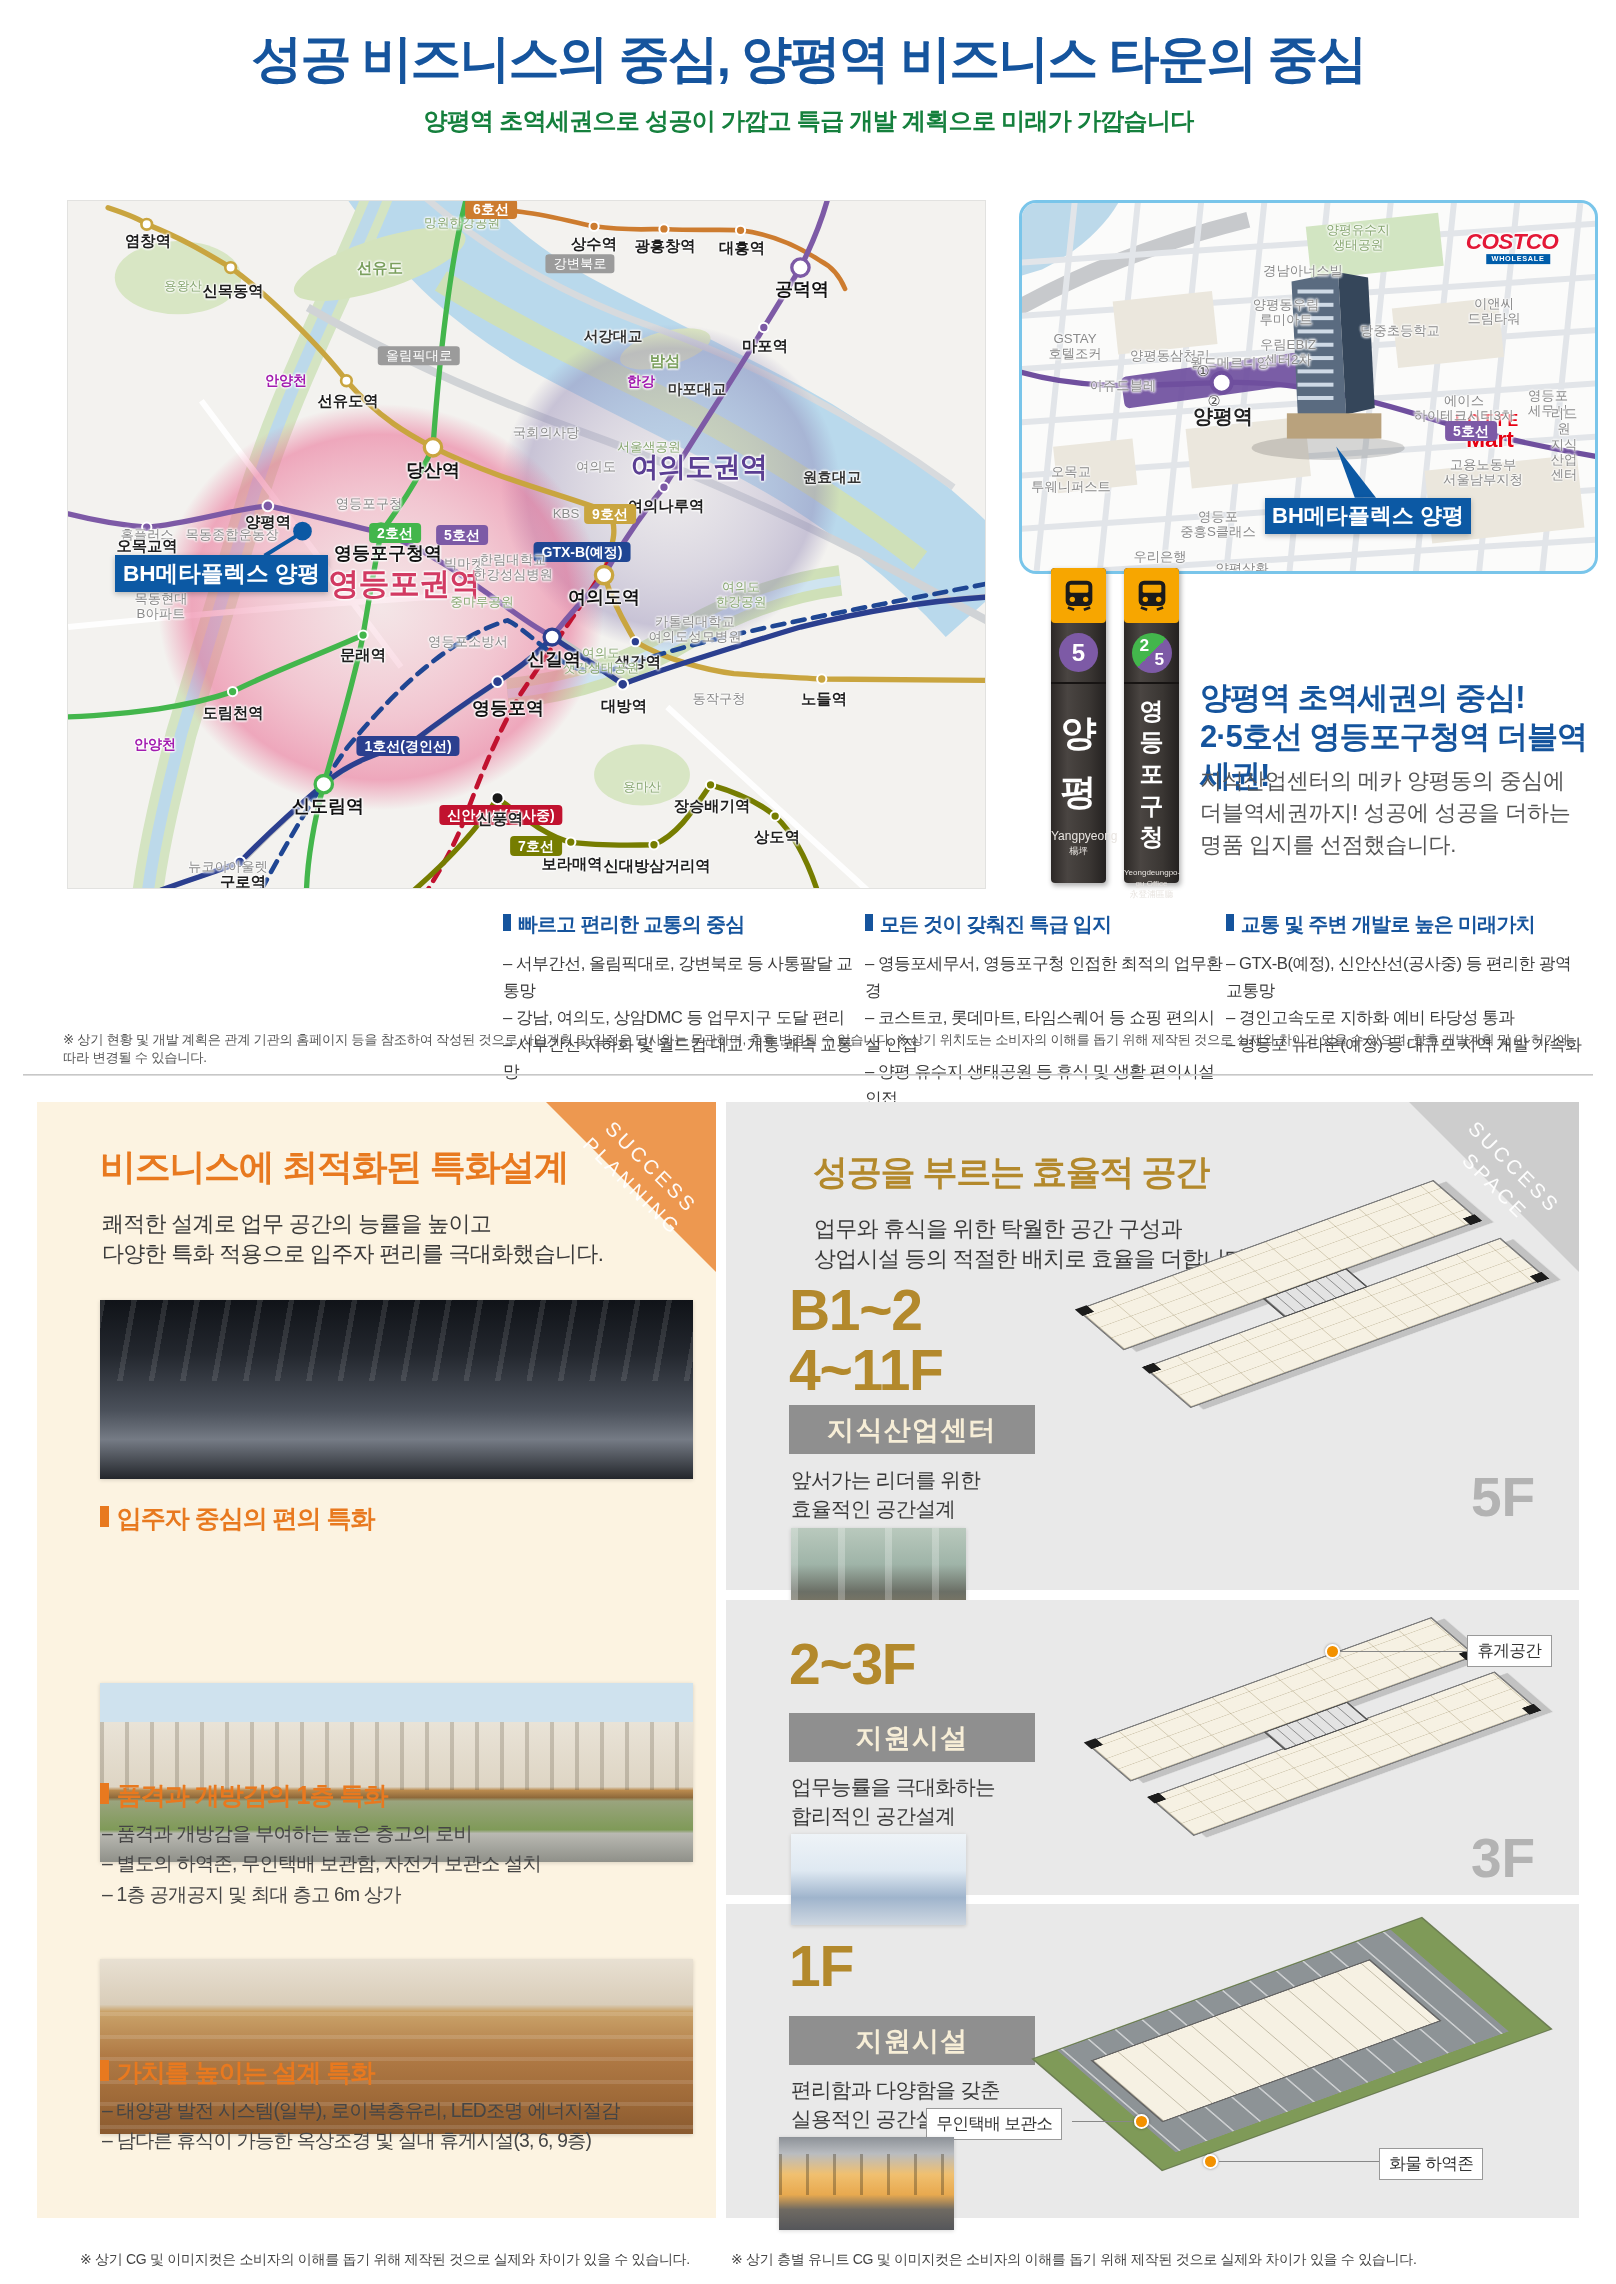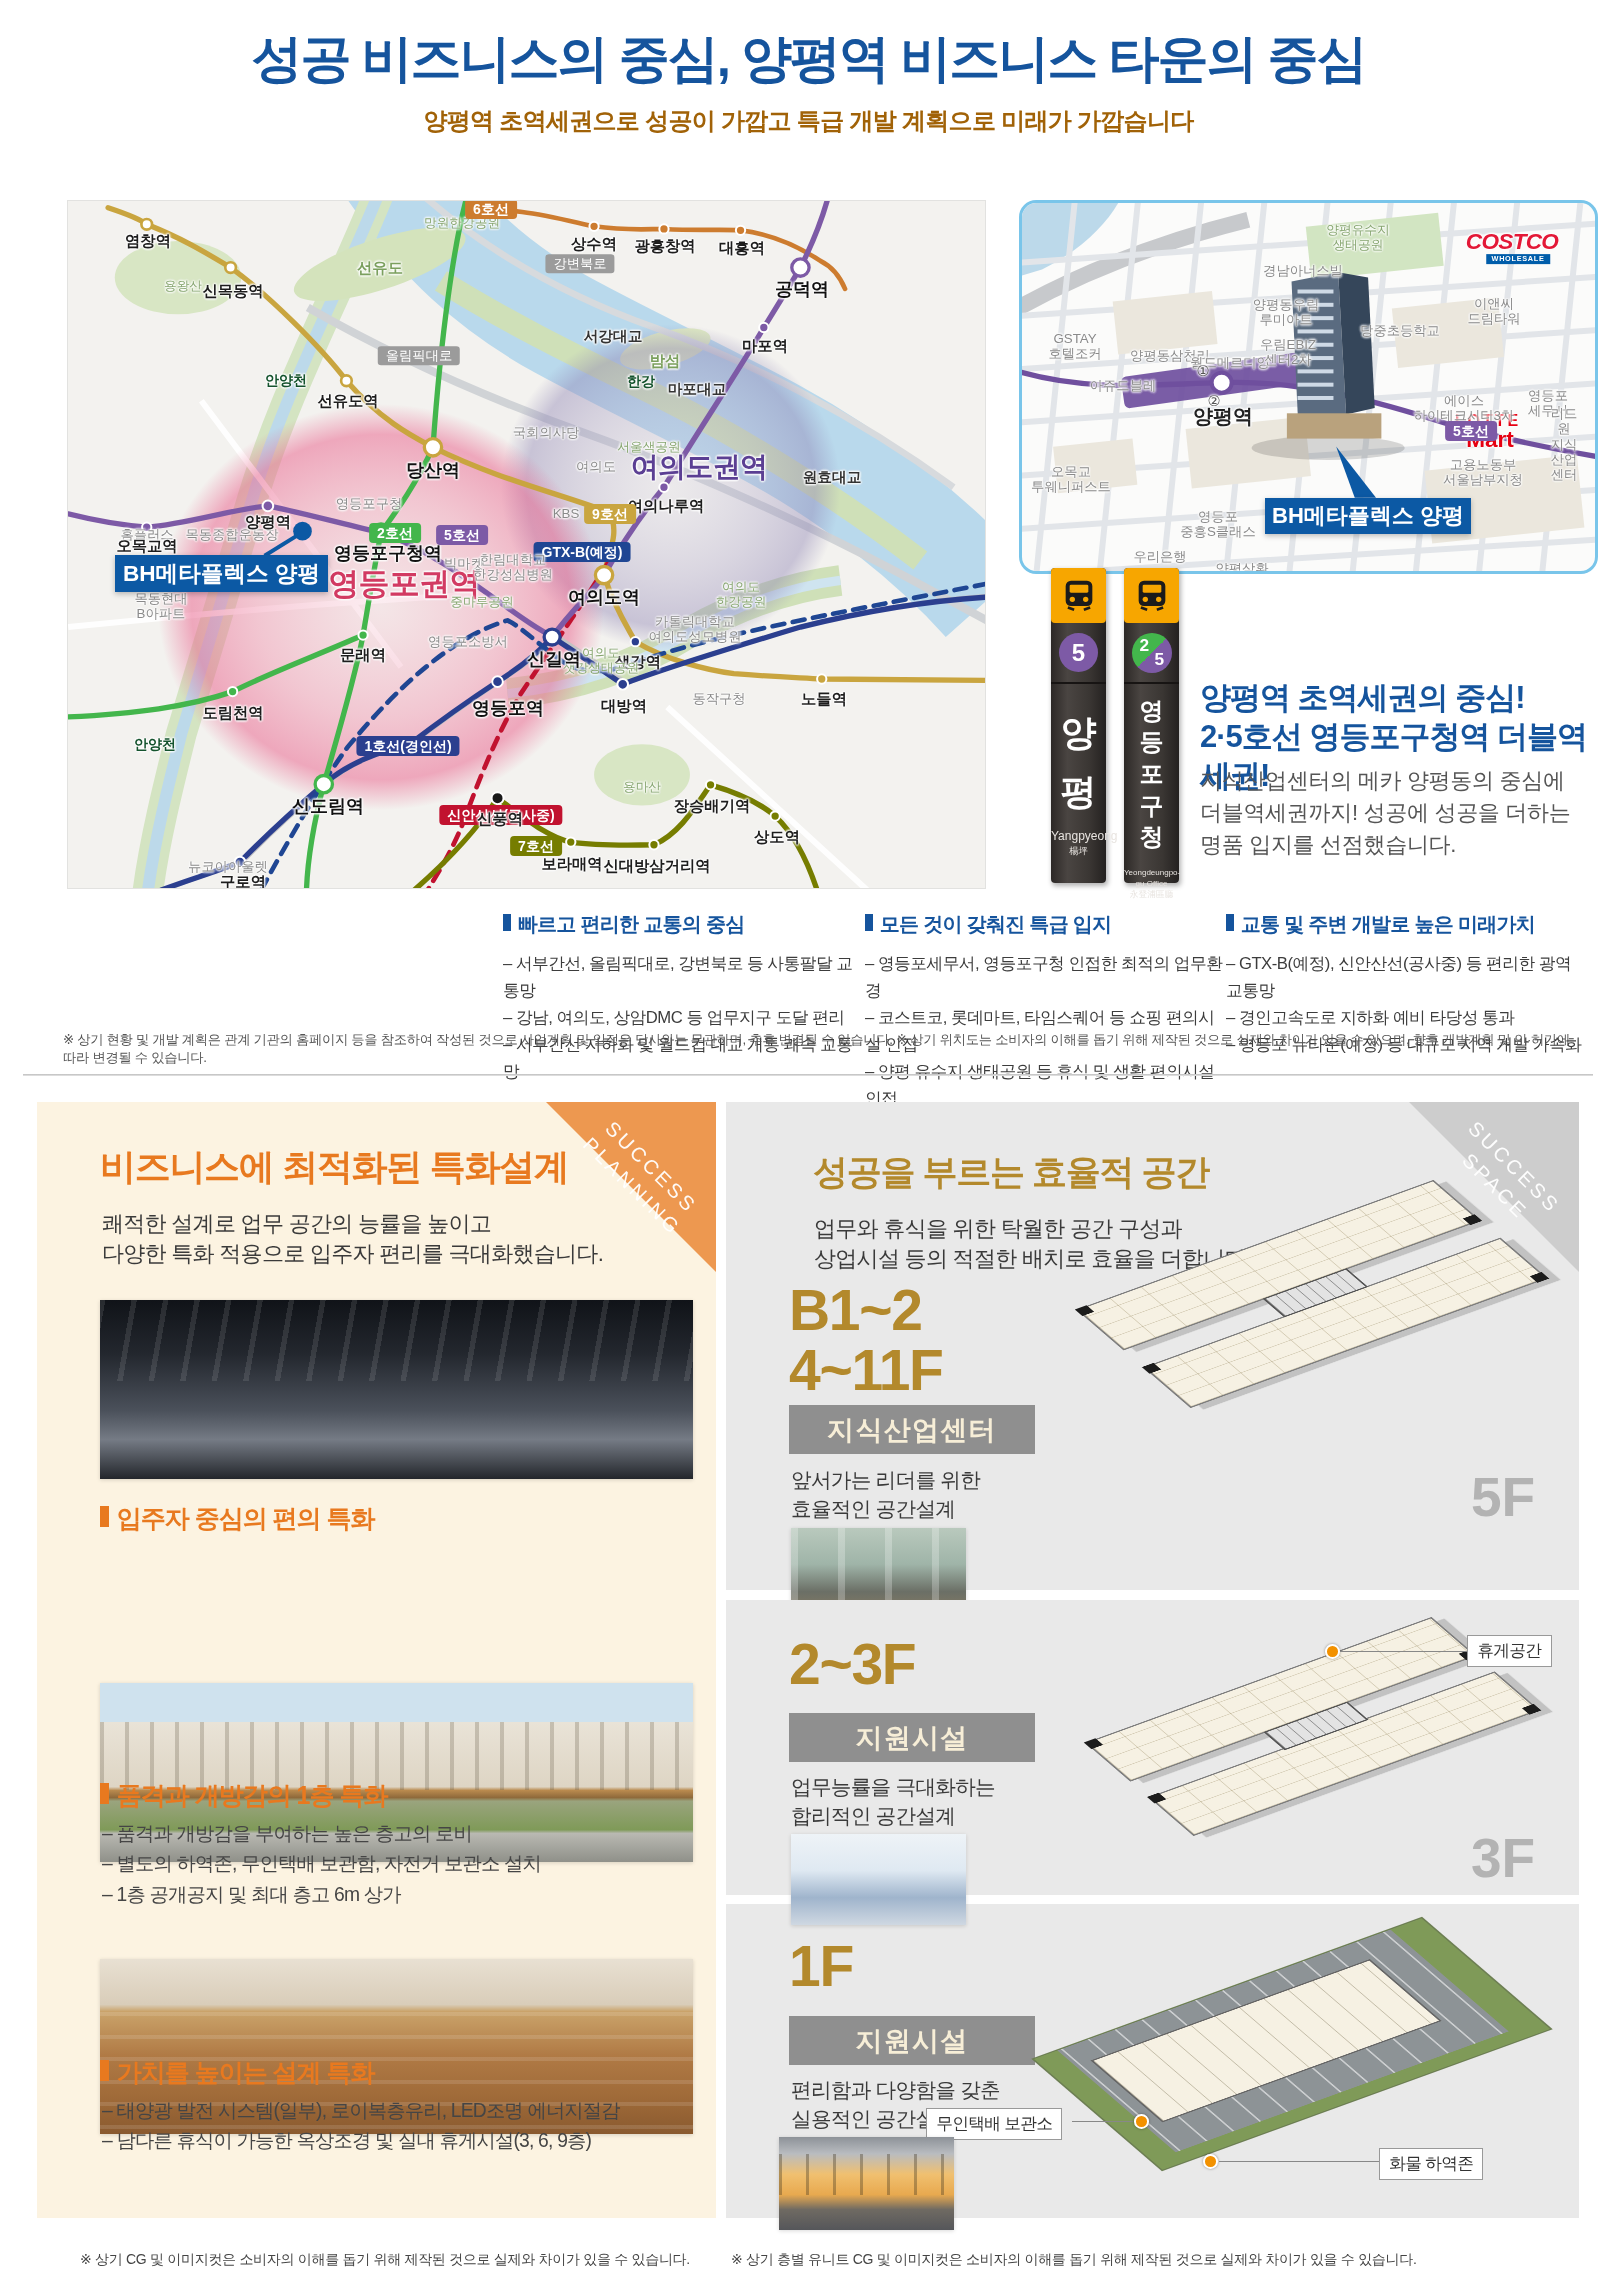--- a/index.html
+++ b/index.html
@@ -10,37 +10,37 @@
     --bh-blue:#0c59a4; --costco-red:#e31837; --lotte-red:#e60012;
   }
   *{box-sizing:border-box; margin:0; padding:0;}
   body{font-family:"Liberation Sans","DejaVu Sans",sans-serif; background:#fff;}
   .page{position:relative; width:1617px; height:2284px; background:#fff; overflow:hidden; outline:0.7px solid #d8d8d8;}
 
   
   .hd-title{position:absolute; left:0; top:25px; width:100%; text-align:center;
     font-size:51px; font-weight:900; color:var(--title-blue); letter-spacing:-2px;}
   .hd-sub{position:absolute; left:0; top:105px; width:100%; text-align:center;
-    font-size:24px; font-weight:700; color:#a16207; letter-spacing:-0.7px;}
+    font-size:24px; font-weight:700; color:#15803d; letter-spacing:-0.7px;}
 
   
   .map-left{position:absolute; left:67px; top:200px; width:919px; height:689px;
     background:#f3f2ef; overflow:hidden; border:0.7px solid #e2e2e0;}
   .map-right{position:absolute; left:1019px; top:200px; width:579px; height:374px;
     background:#fbfbfa; border:3.3px solid #79c5ea; border-radius:17.3px; overflow:hidden;}
   .map-svg{position:absolute; left:0; top:0;}
   .ml{position:absolute; transform:translate(-50%,-50%); white-space:pre-line; text-align:center; line-height:1.15;
       text-shadow:0 0 2.7px #fff,0 0 2.7px #fff,0 0 2.7px #fff,0 0 2.7px #fff,0 0 2.7px #fff; pointer-events:none;}
   .ml.st{font-size:15.3px; font-weight:700; color:#1d1d1d;}
   .ml.stL{font-size:18px; font-weight:800; color:#111;}
   .ml.br{font-size:14.7px; font-weight:700; color:#333;}
   .ml.pl{font-size:13.3px; color:#8a8a8a;}
   .ml.gr{font-size:12.7px; color:#86a56f;}
   .ml.gr2{font-size:15.3px; color:#7ba05e; font-weight:700;}
-  .ml.wa{font-size:14px; color:#14532d; font-weight:700;}
+  .ml.wa{font-size:14px; color:#a21caf; font-weight:700;}
   .ml.rb{font-size:13.3px; color:#fff; background:#9b9b9b; padding:2px 8px; border-radius:3.3px; text-shadow:none;}
   .ml.b1,.ml.b2,.ml.b5,.ml.b6,.ml.b7,.ml.b9,.ml.bgtx,.ml.bsin{
      font-size:14px; font-weight:700; color:#fff; padding:2px 8px; border-radius:4px; text-shadow:none;}
   .ml.b1{background:var(--line1);} .ml.b2{background:var(--line2);} .ml.b5{background:var(--line5);}
   .ml.b6{background:var(--line6);} .ml.b7{background:var(--line7);} .ml.b9{background:var(--line9);}
   .ml.bgtx{background:var(--gtxb);} .ml.bsin{background:var(--sinansan);}
   .ml.zn1{font-size:31px; font-weight:900; color:#d23a62; letter-spacing:-0.7px;}
   .ml.zn2{font-size:28px; font-weight:900; color:#5b3f93; letter-spacing:-0.7px;}
   .bh-box{position:absolute; background:var(--bh-blue); color:#fff; font-weight:800;
     display:flex; align-items:center; justify-content:center; box-shadow:0 2px 5.3px rgba(0,0,0,.25);}

